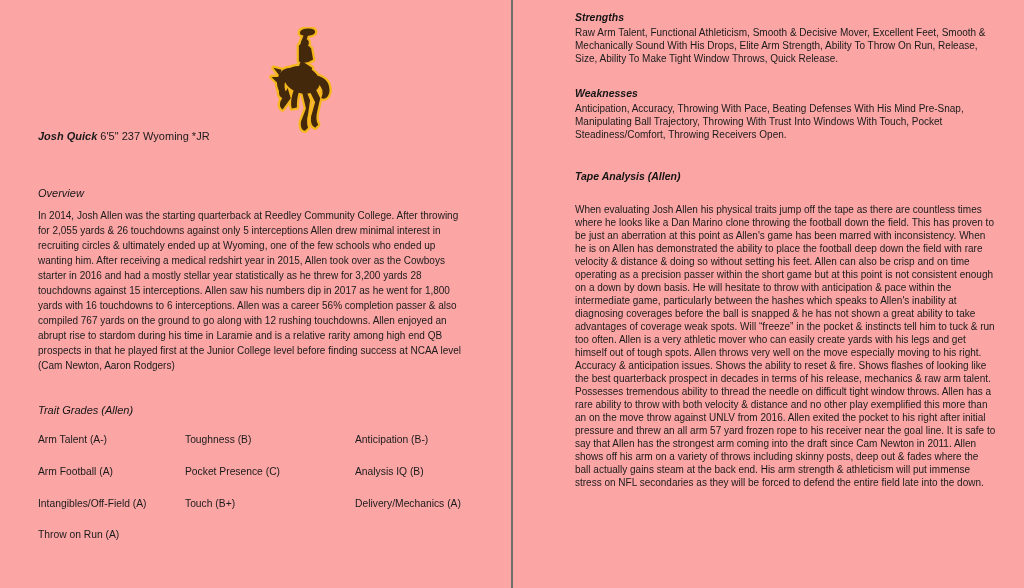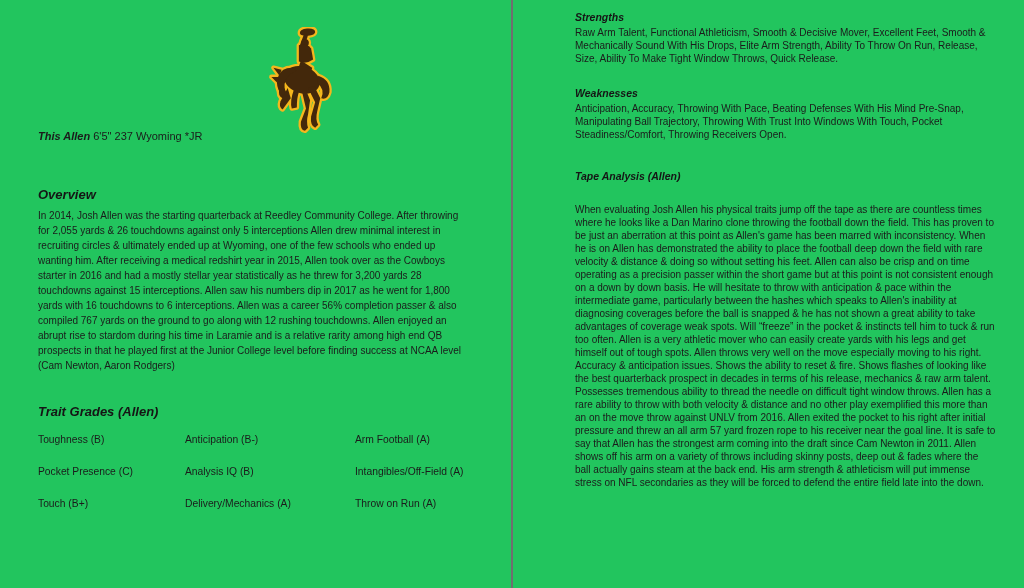--- a/index.html
+++ b/index.html
@@ -10,40 +10,40 @@
   *{margin:0;padding:0;box-sizing:border-box;}
   html,body{background:#ffffff;}
   body{
     width:1024px;height:588px;
     font-family:"Liberation Sans", sans-serif;
     color:var(--ink);
     position:relative;
     overflow:hidden;
   }
   .spread{position:relative;width:1024px;height:588px;background:#fff;}
-  .page{position:absolute;top:0;height:588px;background:#22c55e;}
+  .page{position:absolute;top:0;height:588px;background:#fca5a5;}
   .page-left{left:0;width:511px;}
   .page-right{left:513px;width:511px;}
   .page-divider{
     position:absolute;left:511px;top:0;width:1.5px;height:588px;
     background:#6f6f6f;
   }
   
   .logo-wrap{position:absolute;left:269px;top:27px;width:74px;height:114px;}
   .logo-wrap svg{width:100%;height:100%;display:block;}
   .horse-outline{fill:var(--logo-gold);stroke:var(--logo-gold);stroke-width:4.5;stroke-linejoin:round;stroke-linecap:round;}
   .horse-fill{fill:var(--logo-brown);}
   .player-line{
     position:absolute;left:38px;top:130px;
     font-size:11px;white-space:nowrap;
   }
   .player-name{font-weight:bold;font-style:italic;}
   .player-details{font-weight:normal;}
   .section-heading{
-    font-size:13px;font-weight:bold;font-style:italic;color:#151515;
+    font-size:11px;font-weight:normal;font-style:italic;color:#151515;
   }
   .overview-heading{position:absolute;left:38px;top:187px;}
   .overview-body{
     position:absolute;left:38px;top:208px;width:424px;
     font-size:10px;line-height:15px;
   }
   .traits-heading{position:absolute;left:38px;top:404px;}
   .traits-grid{
     position:absolute;left:38px;top:434px;width:432px;
     display:grid;grid-template-columns:147px 170px auto;
@@ -87,31 +87,32 @@
             <path d="M32,63 L36,80 L31,93 Q30,101 35,102 L38,99 Q36,93 38,86 L40,72 L36,62 Z"></path>
             <path d="M48,48 Q60,52 59,64 Q57,72 51,70 Q55,61 47,55 Z"></path>
           </g>
         </defs>
         <use href="#horse-shape" class="horse-outline"></use>
         <use href="#horse-shape" class="horse-fill"></use>
       </svg>
     </div>
 
     <div class="player-line">
-      <span class="player-name">This Allen</span>
+      <span class="player-name">Josh Quick</span>
       <span class="player-details">6'5" 237 Wyoming *JR</span>
     </div>
 
     <div class="section-heading overview-heading">Overview</div>
 
     <div class="overview-body">In 2014, Josh Allen was the starting quarterback at Reedley Community College. After throwing for 2,055 yards &amp; 26 touchdowns against only 5 interceptions Allen drew minimal interest in recruiting circles &amp; ultimately ended up at Wyoming, one of the few schools who ended up wanting him. After receiving a medical redshirt year in 2015, Allen took over as the Cowboys starter in 2016 and had a mostly stellar year statistically as he threw for 3,200 yards 28 touchdowns against 15 interceptions. Allen saw his numbers dip in 2017 as he went for 1,800 yards with 16 touchdowns to 6 interceptions. Allen was a career 56% completion passer &amp; also compiled 767 yards on the ground to go along with 12 rushing touchdowns. Allen enjoyed an abrupt rise to stardom during his time in Laramie and is a relative rarity among high end QB prospects in that he played first at the Junior College level before finding success at NCAA level (Cam Newton, Aaron Rodgers)</div>
 
     <div class="section-heading traits-heading">Trait Grades (Allen)</div>
 
     <div class="traits-grid">
+        <div>Arm Talent (A-)</div>
         <div>Toughness (B)</div>
         <div>Anticipation (B-)</div>
         <div>Arm Football (A)</div>
         <div>Pocket Presence (C)</div>
         <div>Analysis IQ (B)</div>
         <div>Intangibles/Off-Field  (A)</div>
         <div>Touch  (B+)</div>
         <div>Delivery/Mechanics (A)</div>
         <div>Throw on Run (A)</div>
       </div>

